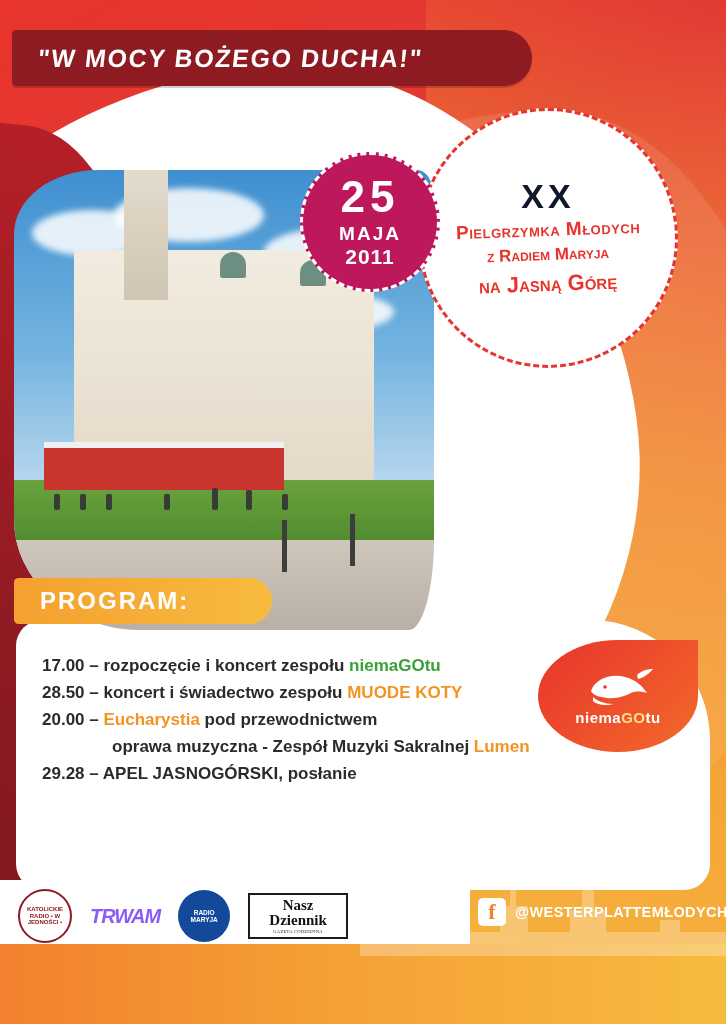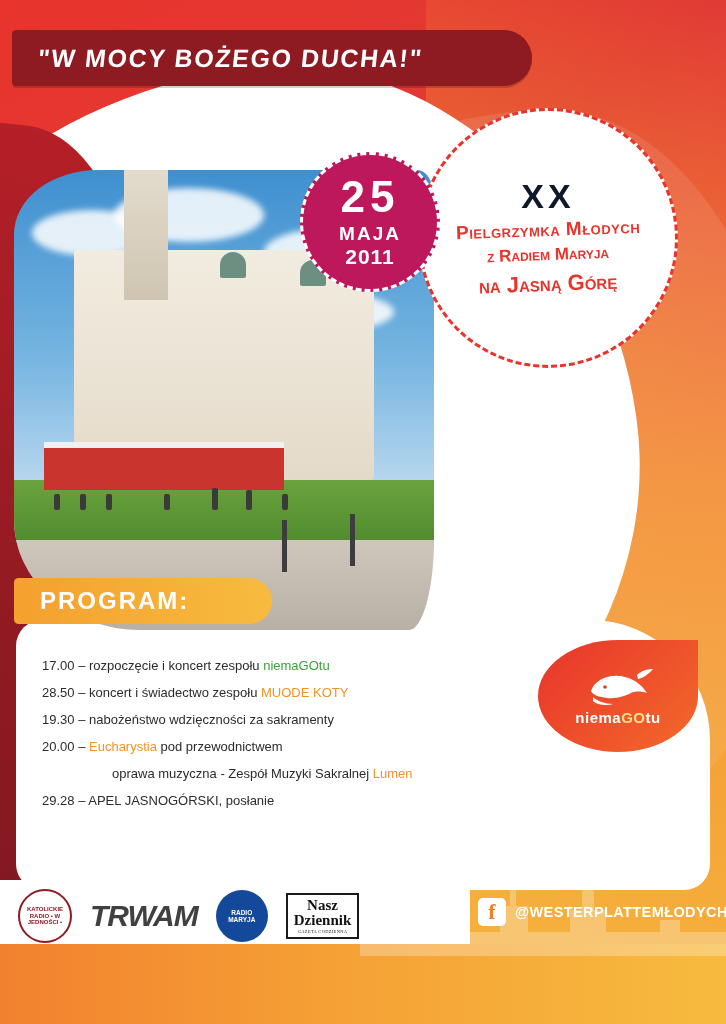--- a/index.html
+++ b/index.html
@@ -197,23 +197,23 @@
     color: #ffffff; font-size: 24px; font-weight: bold; letter-spacing: 2px;
   }
 
   
   .program-list {
     position: absolute;
     left: 42px; top: 652px;
     width: 560px;
     z-index: 8;
     color: #2b2b2b;
-    font-size: 13px;
+    font-size: 17px;
     line-height: 27px;
-    font-weight: normal;
+    font-weight: bold;
   }
   .prog-row { white-space: nowrap; }
   .prog-row.indent { padding-left: 70px; white-space: normal; }
   .hl-green { color: #3aa13a; }
   .hl-orange { color: #f39324; }
   .hl-blue { color: #1d5fa8; }
 
   
   .ngt-logo {
     position: absolute;
@@ -237,21 +237,21 @@
     z-index: 9;
   }
   .sp { display: flex; align-items: center; justify-content: center; }
   .sp-seal {
     width: 54px; height: 54px; border-radius: 50%;
     border: 2px solid #8e1a22; color: #8e1a22;
     font-size: 6px; text-align: center; line-height: 1.1;
     display: flex; align-items: center; justify-content: center; padding: 4px;
     font-weight: bold;
   }
-  .sp-trwam { color: #404040; font-size: 30px; font-weight: bold; font-style: italic; letter-spacing: -1px; }
+  .sp-trwam { color: #8b5cf6; font-size: 20px; font-weight: bold; font-style: italic; letter-spacing: -1px; }
   .sp-rm {
     width: 52px; height: 52px; border-radius: 50%;
     background: #14489b; color: #ffffff;
     font-size: 6.5px; font-weight: bold; text-align: center; line-height: 1.15;
     display: flex; align-items: center; justify-content: center; padding: 5px;
   }
   .sp-nd {
     border: 2px solid #1a1a1a; padding: 3px 6px 2px;
     color: #111; font-family: "Liberation Serif", serif; font-weight: bold; font-size: 15px;
     text-align: center; line-height: 1;
@@ -347,25 +347,20 @@
       <span>rozpoczęcie i koncert zespołu </span>
       <span class="hl-green">niemaGOtu </span>
     </div>
     <div class="prog-row">
       <span>28.50 </span>
       <span>– </span>
       <span>koncert i świadectwo zespołu </span>
       <span class="hl-orange">MUODE KOTY </span>
     </div>
     <div class="prog-row">
-      <span>19.30 </span>
-      <span>– </span>
-      <span>nabożeństwo wdzięczności za sakramenty </span>
-    </div>
-    <div class="prog-row">
       <span>20.00 </span>
       <span>– </span>
       <span class="hl-orange">Eucharystia </span>
       <span>pod przewodnictwem </span>
     </div>
     <div class="prog-row indent">
       <span>oprawa muzyczna - Zespół Muzyki Sakralnej </span>
       <span class="hl-orange">Lumen </span>
     </div>
     <div class="prog-row">

